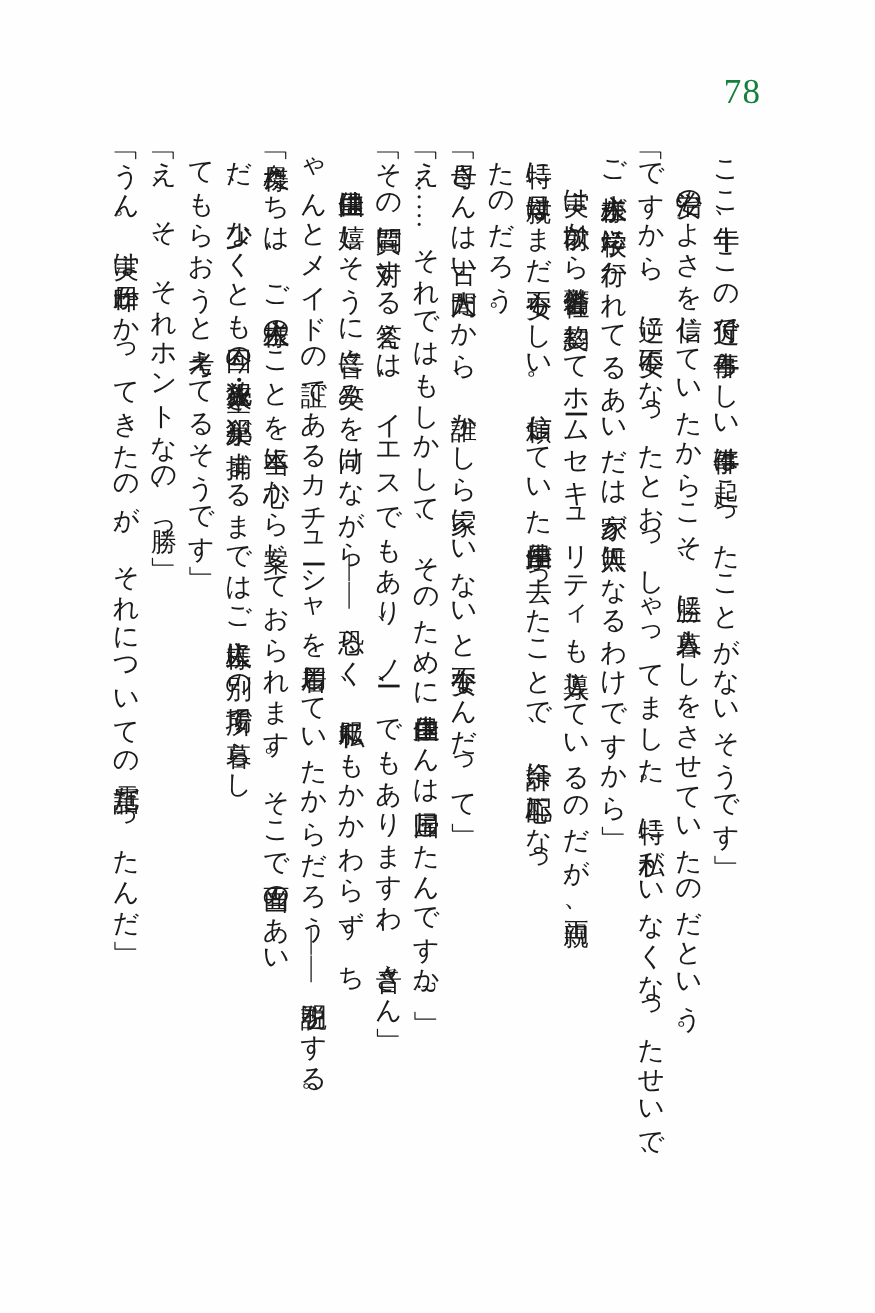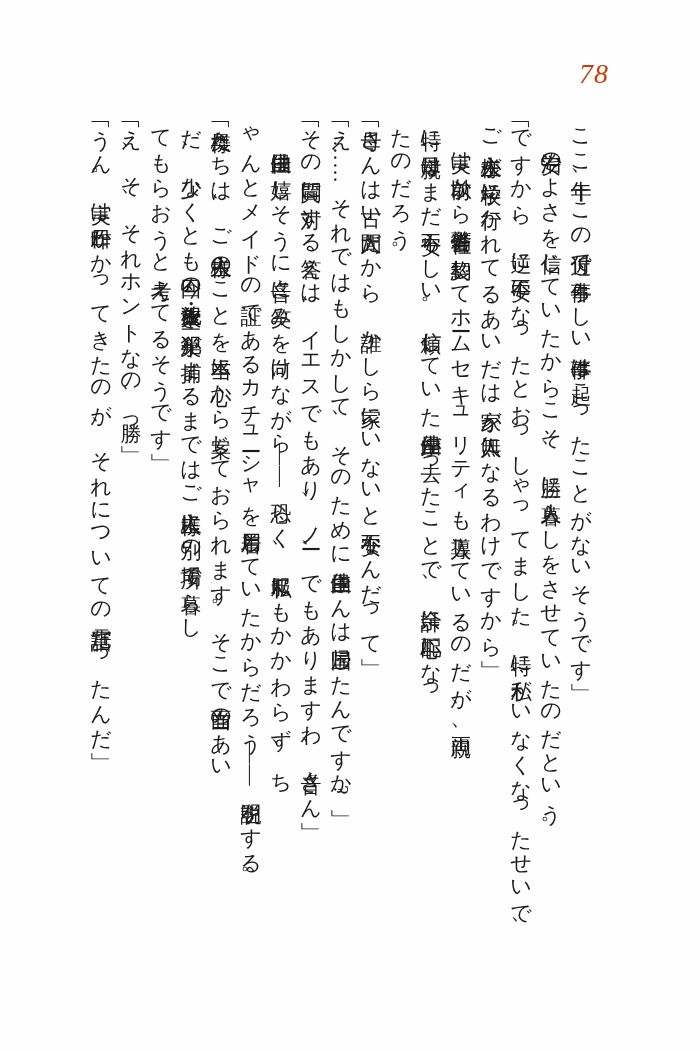--- a/index.html
+++ b/index.html
@@ -15,24 +15,23 @@
     font-family: "Liberation Serif", "DejaVu Serif", serif;
   }
   .page {
     position: absolute;
     inset: 0;
   }
   .page-number {
     position: absolute;
     top: 58px;
     left: 579px;
-    font-style: italic;
     font-size: 28px;
     letter-spacing: 1px;
-    color: #c2410c;
+    color: #15803d;
   }
   .page-text {
     position: absolute;
     top: 114px;
     right: 104px;
     height: 848px;
     writing-mode: vertical-rl;
     text-orientation: mixed;
     color: #1b1b1b;
   }

